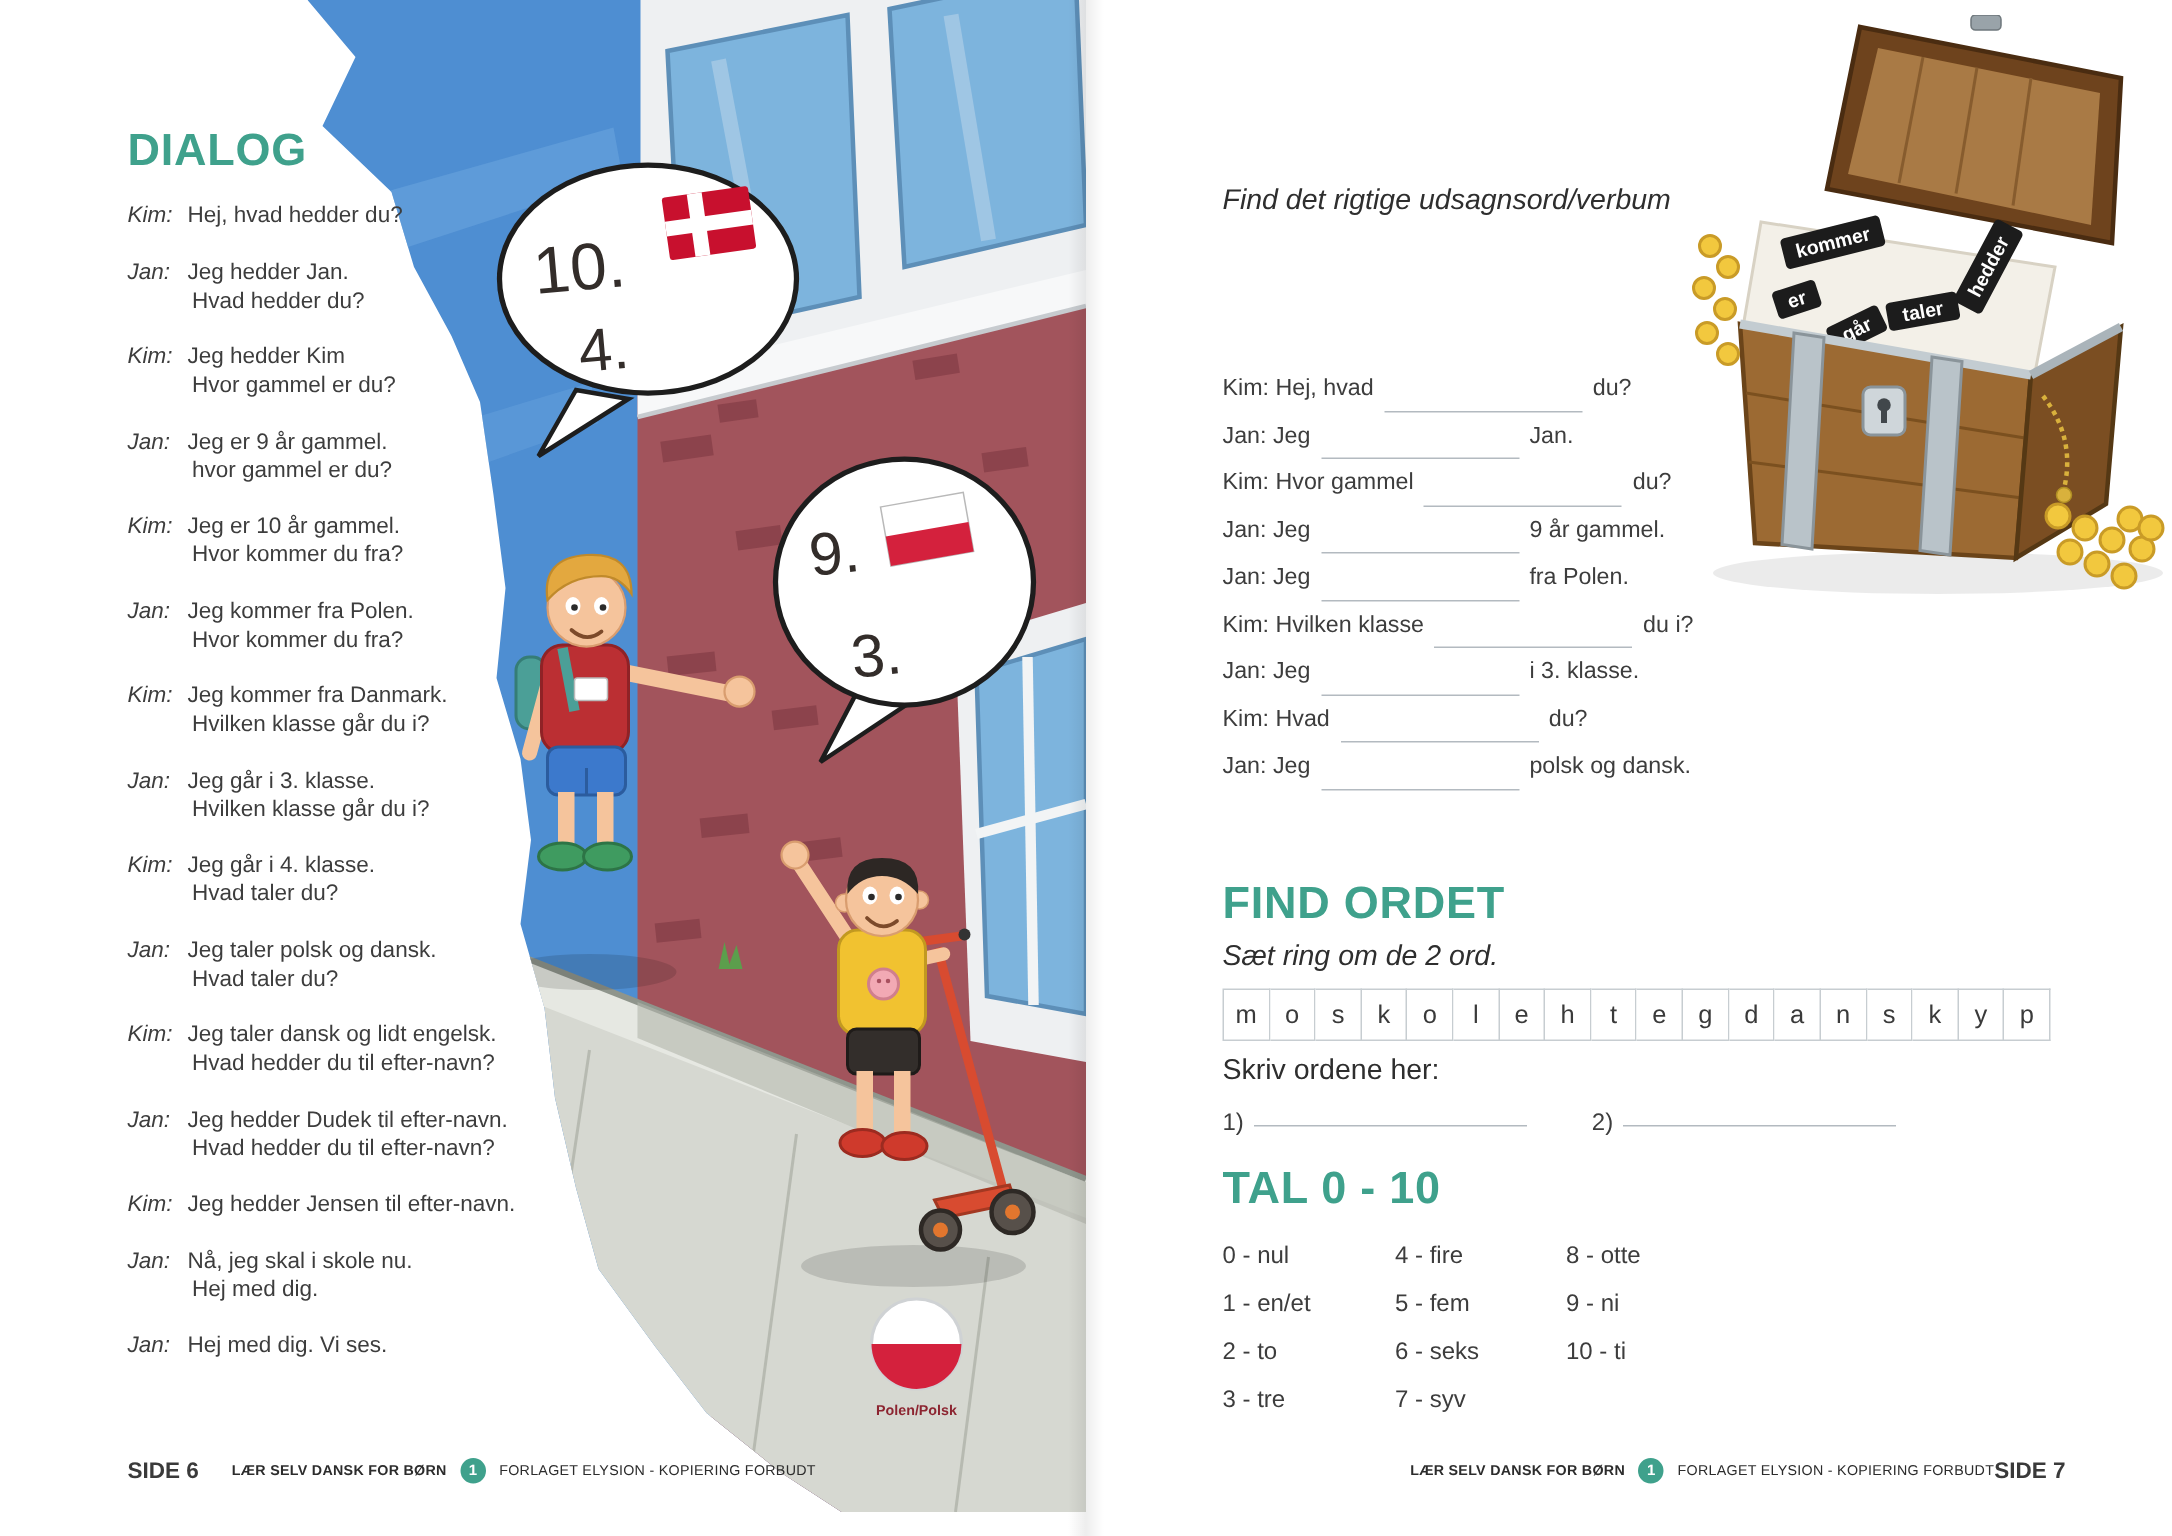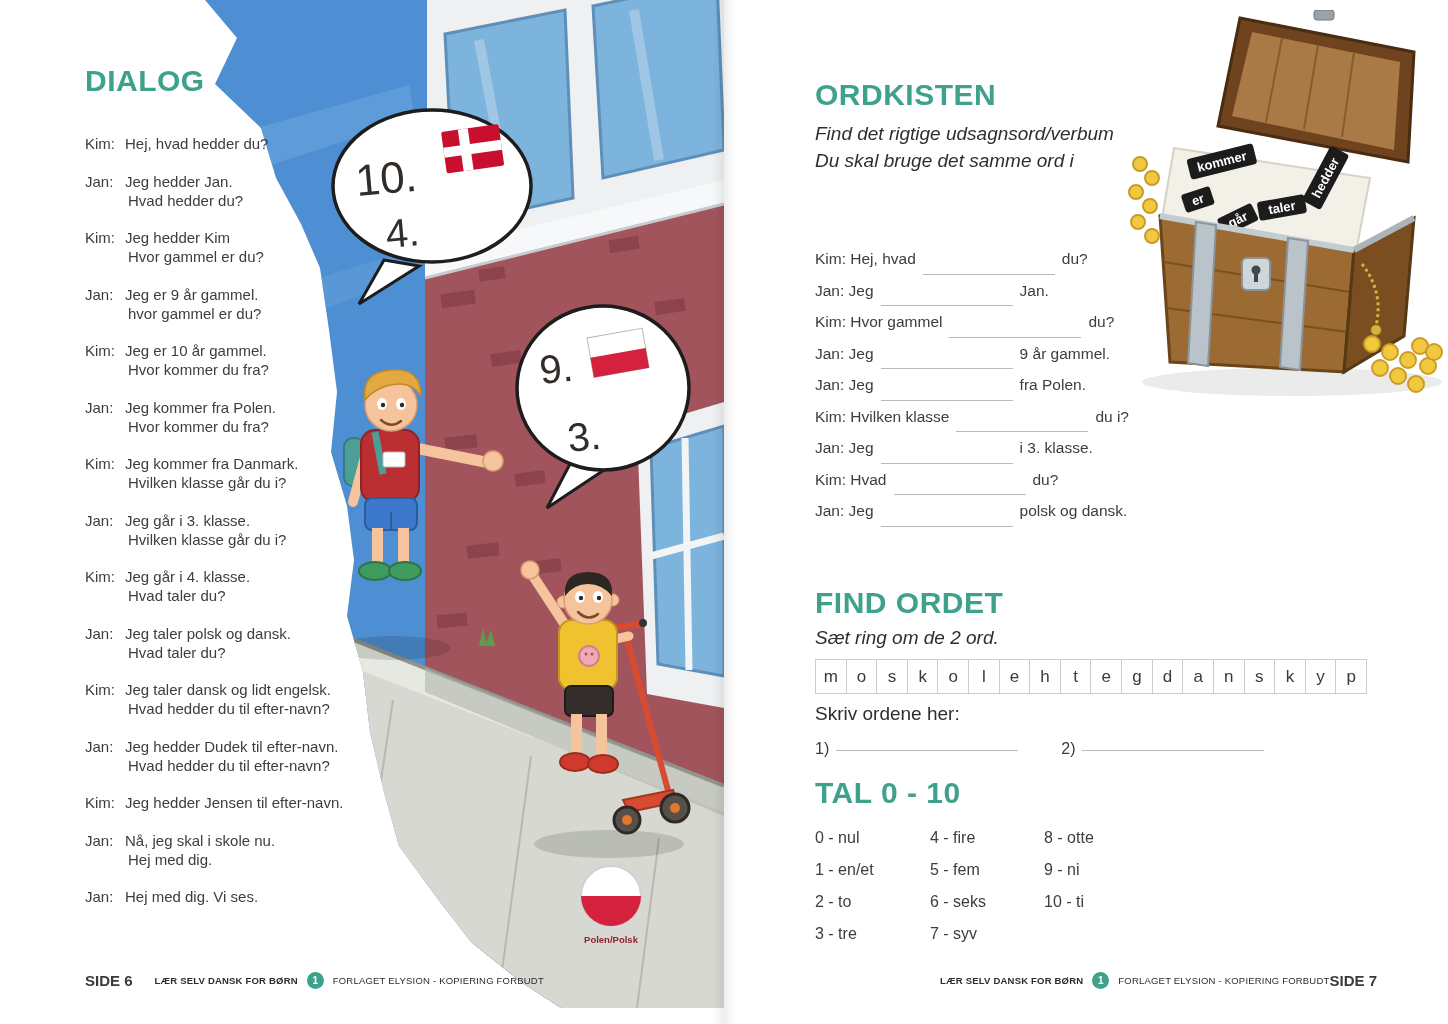--- a/index.html
+++ b/index.html
@@ -6,29 +6,29 @@
   html,body { width:1448px; height:1024px; background:#ffffff; }
   body { font-family:"Liberation Sans", sans-serif; color:#3d3d3d; overflow:hidden; }
   .spread { position:relative; width:1448px; height:1024px; background:#fff; }
   .page { position:absolute; top:0; width:724px; height:1024px; }
   .page.left { left:0; }
   .page.right { left:724px; }
   .crease { position:absolute; left:712px; top:0; width:24px; height:100%; pointer-events:none;
             background:linear-gradient(to right, rgba(0,0,0,0) 0%, rgba(0,0,0,0.07) 50%, rgba(0,0,0,0) 100%); }
 
   .title { position:absolute; font-size:30px; font-weight:bold; letter-spacing:0.5px; color:#3fa18c; }
-  .t-dialog   { left:85px;  top:64px;text-align:center; }
+  .t-dialog   { left:85px;  top:84px;text-align:center; }
   .t-ordkisten{ left:91px;  top:78px; }
   .t-findordet{ left:91px;  top:586px; }
   .t-tal      { left:91px;  top:776px; }
 
   
   .dialog { position:absolute; left:85px; top:134px; width:340px; font-size:15px; line-height:19px; color:#3d3d3d; }
   .drow { display:flex; margin-bottom:18.5px; }
-  .spk { flex:0 0 40px; }
+  .spk { flex:0 0 40px;font-style:italic; }
   .dlines { display:flex; flex-direction:column; }
   .l2 { padding-left:3px; }
   .l2:empty { display:none; }
 
   .illu { position:absolute; right:0; top:0; }
   svg text { font-family:"Liberation Sans", sans-serif; }
 
   
   .instr { position:absolute; left:91px; top:120px; font-size:19px; line-height:27px; font-style:italic; color:#2e2e2e; }
   .frows { position:absolute; left:91px; top:250px; font-size:15.5px; color:#3d3d3d; }
@@ -392,26 +392,24 @@
           <circle cx="276" cy="366" r="8"></circle>
           <circle cx="294" cy="374" r="8"></circle>
         <circle cx="306" cy="356" r="8"></circle>
           <circle cx="298" cy="336" r="8"></circle>
           <circle cx="312" cy="342" r="8"></circle>
       </g>
       <path d="M240,254 q22,28 14,62" fill="none" stroke="#d9b13c" stroke-width="3" stroke-dasharray="3,3"></path>
       <circle cx="254" cy="320" r="5" fill="#d9b13c" stroke="#b08f24"></circle>
     </svg>
 
-    <h1 class="title t-ordkisten">ORDKISTEN</h1>
 
     <div class="instr">
 
     <div class="instr-line">Find det rigtige udsagnsord/verbum</div>
-        <div class="instr-line">Du skal bruge det samme ord i</div>
       </div>
 
     <div class="frows">
 
     <div class="frow">
         <span>Kim: Hej, hvad</span>
         <span class="blank"></span>
         <span>du?</span>
       </div>
         <div class="frow">

